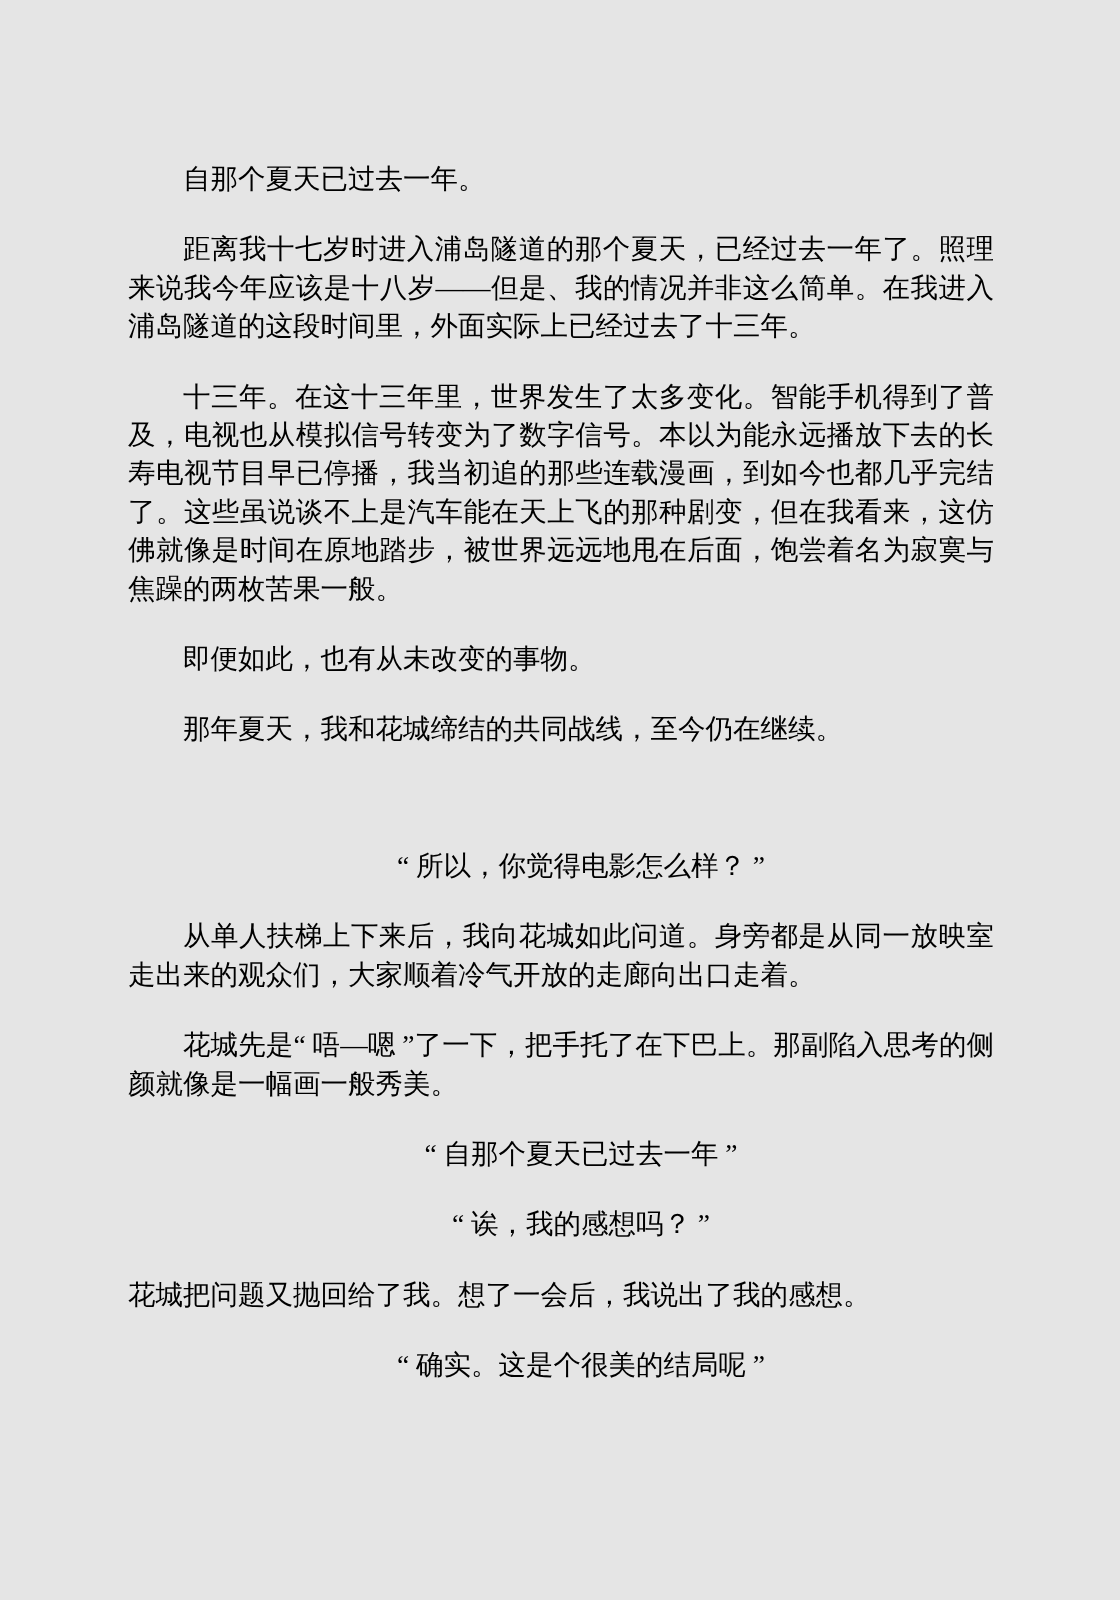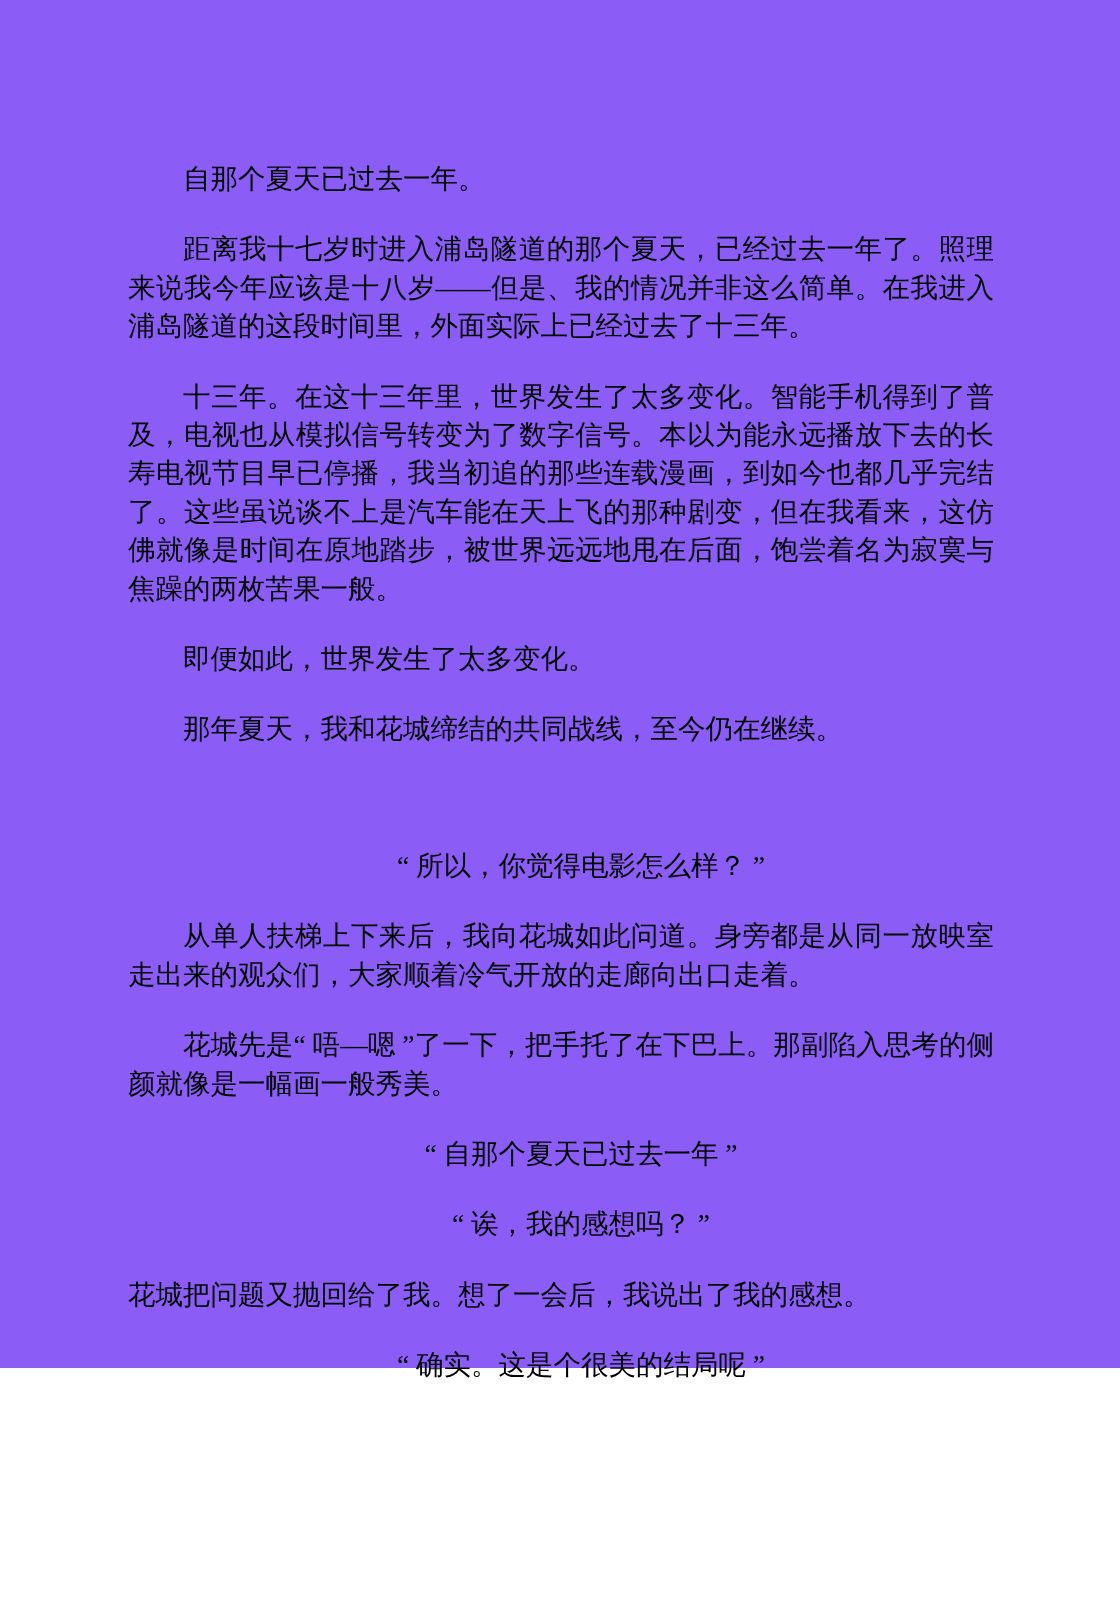--- a/index.html
+++ b/index.html
@@ -12,22 +12,22 @@
     height: 1600px;
     overflow: hidden;
     font-family: "Liberation Serif", "DejaVu Serif", serif;
     color: #000000;
     -webkit-font-smoothing: antialiased;
   }
 
   #page {
     position: relative;
     width: 1120px;
-    height: 1368px;
-    background: #8b5cf6;
+    height: 1600px;
+    background: #e5e5e5;
     box-sizing: border-box;
   }
 
   #text-column {
     position: absolute;
     left: 128px;
     top: 160px;
     width: 866px;
   }
 
@@ -71,21 +71,21 @@
 <div id="page">
 
   <div id="text-column">
 
     <p class="para single">自那个夏天已过去一年。</p>
 
     <p class="para">距离我十七岁时进入浦岛隧道的那个夏天，已经过去一年了。照理来说我今年应该是十八岁——但是、我的情况并非这么简单。在我进入浦岛隧道的这段时间里，外面实际上已经过去了十三年。</p>
 
     <p class="para">十三年。在这十三年里，世界发生了太多变化。智能手机得到了普及，电视也从模拟信号转变为了数字信号。本以为能永远播放下去的长寿电视节目早已停播，我当初追的那些连载漫画，到如今也都几乎完结了。这些虽说谈不上是汽车能在天上飞的那种剧变，但在我看来，这仿佛就像是时间在原地踏步，被世界远远地甩在后面，饱尝着名为寂寞与焦躁的两枚苦果一般。</p>
 
-    <p class="para single">即便如此，世界发生了太多变化。</p>
+    <p class="para single">即便如此，也有从未改变的事物。</p>
 
     <p class="para single">那年夏天，我和花城缔结的共同战线，至今仍在继续。</p>
 
     <div class="section-gap"></div>
 
     <p class="para quote">“ 所以，你觉得电影怎么样？ ”</p>
 
     <p class="para">从单人扶梯上下来后，我向花城如此问道。身旁都是从同一放映室走出来的观众们，大家顺着冷气开放的走廊向出口走着。</p>
 
     <p class="para">花城先是“ 唔—嗯 ”了一下，把手托了在下巴上。那副陷入思考的侧颜就像是一幅画一般秀美。</p>

